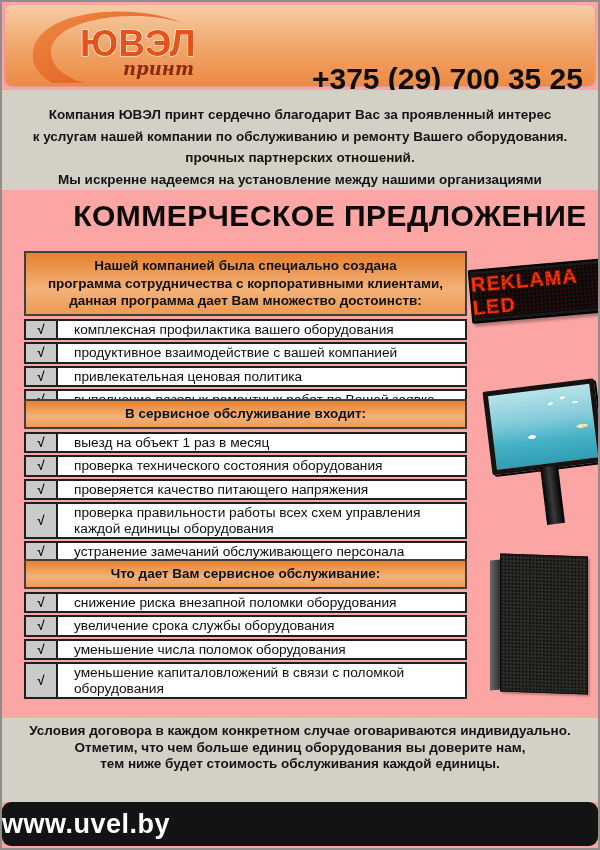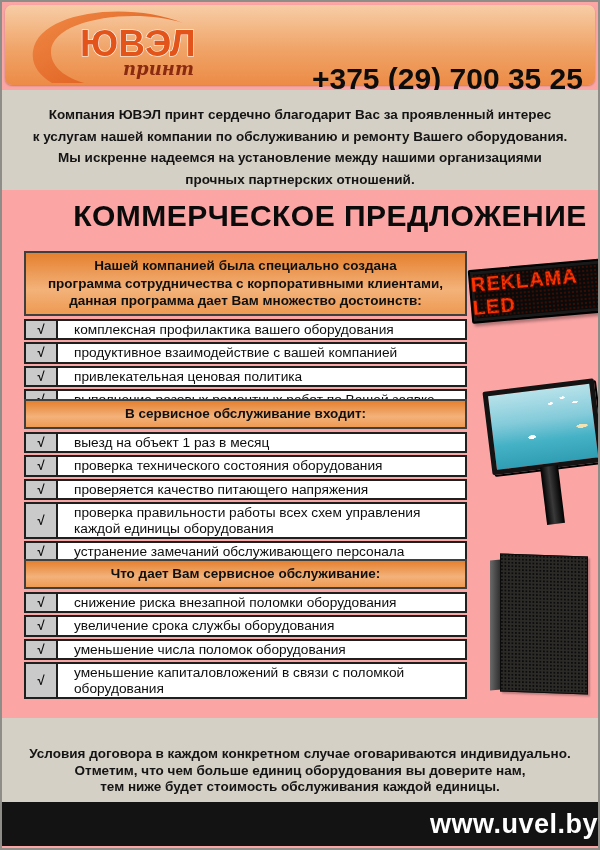--- a/index.html
+++ b/index.html
@@ -24,21 +24,21 @@
   .contact{position:absolute;right:12px;top:6px;text-align:right;margin-top:48px;}
   .phone{font-size:30px;font-weight:bold;line-height:40px;letter-spacing:0;}
   .email{font-size:17.5px;font-weight:bold;line-height:24px;margin-top:1px;}
   
   .band{
     position:absolute;left:0;width:596px;background:#d5d0c5;
     text-align:center;font-weight:bold;color:#141414;
   }
   .intro-band{top:88px;height:100px;padding-top:14px;box-sizing:border-box;
     font-size:13.5px;line-height:21.5px;}
-  .bottom-band{top:716px;height:84px;padding-top:28px;box-sizing:border-box;
+  .bottom-band{top:716px;height:84px;padding-top:5px;box-sizing:border-box;
     font-size:13.5px;line-height:16.5px;}
   
   .main-title{
     position:absolute;top:197px;left:0;width:596px;text-align:center;
     font-size:30px;font-weight:bold;letter-spacing:.5px;color:#0b0b0b;padding-left:30px;
   }
   
   .section{position:absolute;left:22px;width:443px;box-sizing:border-box;}
   .sec1{top:249px;} .sec2{top:397px;} .sec3{top:557px;}
   .sec-header{
@@ -99,21 +99,21 @@
     border:1px solid #0c0c0c;box-sizing:border-box;
     background-color:#2c2a27;
     background-image:radial-gradient(circle at 1px 1px,#0c0c0c .9px,transparent 1.15px);
     background-size:3.5px 3.5px;
     transform:skewY(2deg);
     box-shadow:2px 2px 2px rgba(0,0,0,.25);
   }
   
   .footer-bar{
     position:absolute;left:0;top:800px;width:596px;height:44px;background:#131313;
-    display:flex;align-items:center;justify-content:flex-end;
+    display:flex;align-items:center;justify-content:flex-start;border-radius:9px;
   }
   .site{color:#ffffff;font-weight:bold;font-size:27px;letter-spacing:.5px;}
 </style>
 </head>
 <body>
 
 <div class="page">
 
   <div class="header-band">
     <div class="logo">
@@ -131,22 +131,22 @@
     </div>
     <div class="contact">
       <div class="phone">+375 (29) 700 35 25</div>
       <div class="email">e-mail:uvel_print@tut.by</div>
     </div>
   </div>
 
   <div class="band intro-band">
       <div>Компания ЮВЭЛ принт сердечно благодарит Вас за проявленный интерес</div>
       <div>к услугам нашей компании по обслуживанию и ремонту Вашего оборудования.</div>
+      <div>прочных партнерских отношений.</div>
       <div>Мы искренне надеемся на установление между нашими организациями</div>
-      <div>прочных партнерских отношений.</div>
     </div>
 
   <div class="main-title">КОММЕРЧЕСКОЕ ПРЕДЛОЖЕНИЕ</div>
 
   <div class="section sec1">
       <div class="sec-header">
         <div>Нашей компанией была специально создана</div>
         <div>программа сотрудничества с корпоративными клиентами,</div>
         <div>данная программа дает Вам множество достоинств:</div>
       </div>

